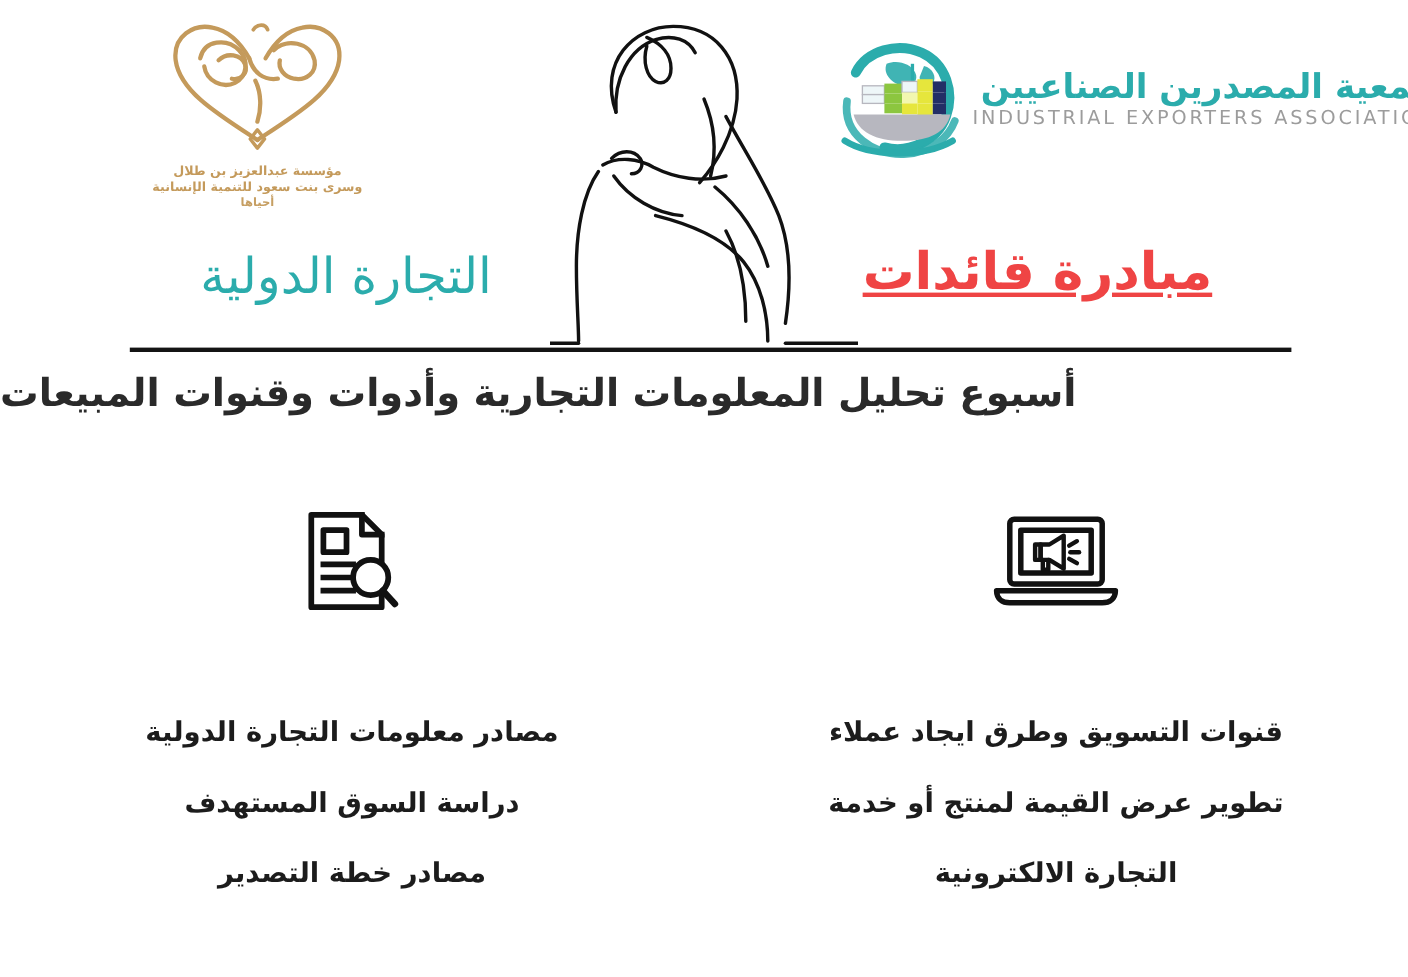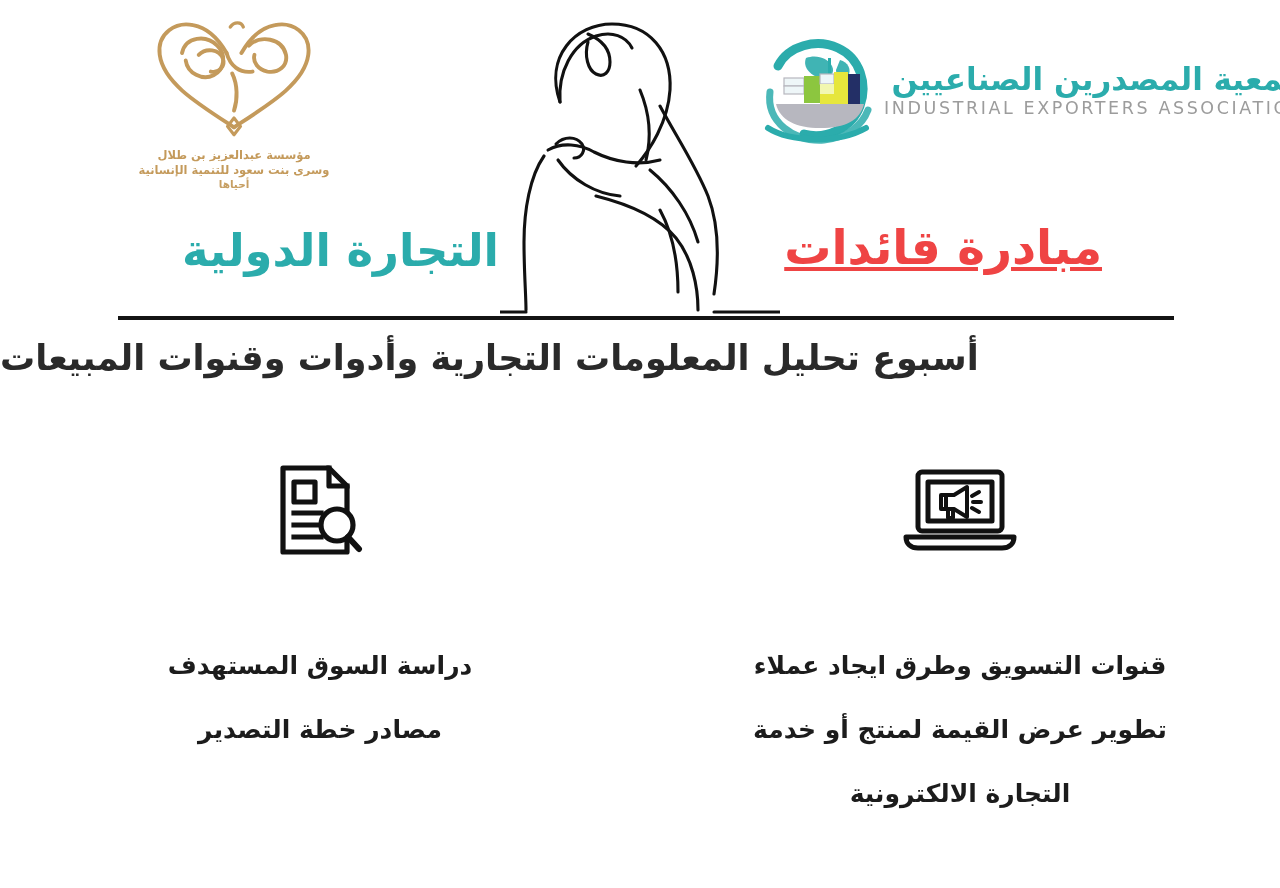--- a/index.html
+++ b/index.html
@@ -118,21 +118,21 @@
     white-space: nowrap;
     letter-spacing: 0px;
     text-decoration: underline;
   }
   .title-left {
     position: absolute;
     left: 182px;
     top: 228px;
     color: #2bacac;
     font-size: 45px;
-    font-weight: 700;
+    font-weight: 400;
     line-height: 1;
     white-space: nowrap;
   }
 
   
   .divider {
     position: absolute;
     left: 118px;
     top: 316px;
     width: 1056px;
@@ -302,20 +302,21 @@
             <rect x="17" y="19" width="21" height="20"></rect>
             <path d="M17 50 H 44"></path>
             <path d="M17 62 H 44"></path>
             <path d="M17 74 H 44"></path>
           </g>
           <circle cx="60" cy="62" r="16" fill="#ffffff" stroke="#111111" stroke-width="5.2"></circle>
           <path d="M71 74 L 82 86" stroke="#111111" stroke-width="6" stroke-linecap="round"></path>
         </svg>
       </div>
       <div class="col-items">
+        <div class="col-item">مصادر معلومات التجارة الدولية</div>
         <div class="col-item">دراسة السوق المستهدف</div>
         <div class="col-item">مصادر خطة التصدير</div>
       </div>
     </div>
 
     <div class="column">
       <div class="col-icon">
         <svg width="118" height="86" viewBox="0 0 118 86" aria-hidden="true">
           <g fill="none" stroke="#111111" stroke-width="5" stroke-linejoin="round" stroke-linecap="round">
             <rect x="17" y="5" width="84" height="59" rx="4"></rect>

